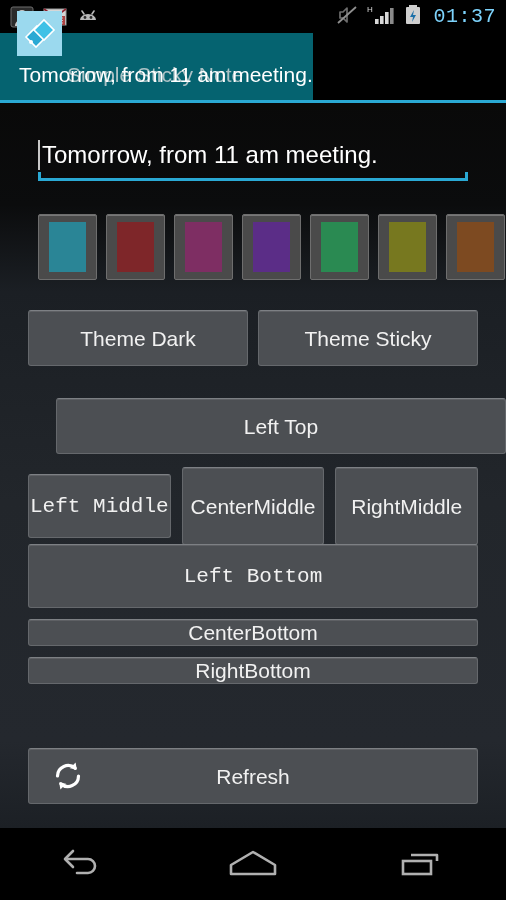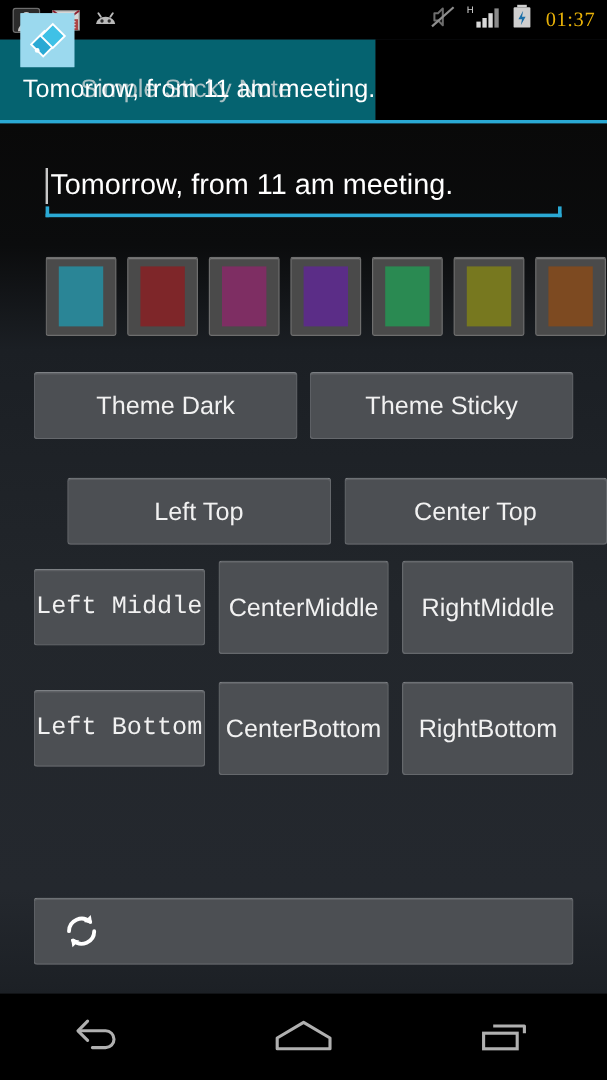--- a/index.html
+++ b/index.html
@@ -21,22 +21,22 @@
     position:absolute; top:0; left:0;
     width:506px; height:33px;
     background:#000;
     display:flex; align-items:center;
     padding:0 10px 0 10px;
   }
   .status-left { display:flex; align-items:center; gap:9px; }
   .status-right { margin-left:auto; display:flex; align-items:center; gap:9px; }
   .notif-icon { width:24px; height:22px; display:block; }
   .clock {
-    color:#eab308; font-size:17px; letter-spacing:0.5px;
-    font-family:Liberation Serif, serif;
+    color:#7dd3fc; font-size:20px; letter-spacing:0.5px;
+    font-family:Liberation Mono, monospace;
     line-height:1; padding-left:2px;
   }
 
   
   #action-bar {
     position:absolute; top:33px; left:0;
     width:313px; height:67px;
     background:#056370;
     display:flex; align-items:center;
     overflow:hidden;
@@ -157,21 +157,21 @@
   #pos-grid {
     position:absolute; left:28px; top:295px;
     width:450px; height:325px;
   }
   .pos-row {
     position:absolute; left:0; width:450px;
     display:flex; gap:11px;
   }
   #pos-row-0 { top:0;   height:56px;margin-left:28px; }
   #pos-row-1 { top:69px; height:78px; }
-  #pos-row-2 { top:170px; height:78px; }
+  #pos-row-2 { top:146px; height:78px;flex-direction:column; }
   .pos-cell {
     flex:1 1 0;
     display:flex; align-items:center; justify-content:center;
     height:100%;
   }
   .pos-cell .abtn { width:100%; }
   .pos-cell.short .abtn { height:64px;font-family:Liberation Mono, monospace; }
   .pos-cell.tall  .abtn { height:100%; }
 
   
@@ -315,23 +315,20 @@
     <div id="theme-row">
       <div class="abtn">Theme Dark</div>
       <div class="abtn">Theme Sticky</div>
     </div>
 
     <div id="pos-grid">
       <div class="pos-row" id="pos-row-0">
         <div class="pos-cell tall">
           <div class="abtn">Left Top</div>
         </div>
-        <div class="pos-cell tall">
-          <div class="abtn">Center Top</div>
-        </div>
       </div>
 
       <div class="pos-row" id="pos-row-1">
         <div class="pos-cell short">
           <div class="abtn">Left Middle</div>
         </div>
         <div class="pos-cell tall">
           <div class="abtn">
               <span style="display:block">Center</span>
               <span style="display:block">Middle</span>
@@ -366,20 +363,21 @@
 
     <div class="abtn" id="refresh-btn">
       <span id="refresh-icon">
         <svg width="34" height="34" viewBox="0 0 34 34">
           <path d="M6.5 17a10.5 10.5 0 0 1 17.6-7.7" fill="none" stroke="#ffffff" stroke-width="3.2" stroke-linecap="round"></path>
           <path d="M27.5 17a10.5 10.5 0 0 1-17.6 7.7" fill="none" stroke="#ffffff" stroke-width="3.2" stroke-linecap="round"></path>
           <path d="M24.6 3.6l1.2 7-6.9-1.3z" fill="#ffffff"></path>
           <path d="M9.4 30.4l-1.2-7 6.9 1.3z" fill="#ffffff"></path>
         </svg>
       </span>
+      <span>Refresh</span>
     </div>
 
   </div>
 
   <div id="nav-bar">
     <div class="nav-btn">
       <span>
         <svg width="56" height="40" viewBox="0 0 56 40">
           <path d="M10 15h22a7 7 0 0 1 0 14H21" fill="none" stroke="#b0b0b0" stroke-width="2.6" stroke-linecap="round"></path>
           <path d="M17 7L9 15l8 8" fill="none" stroke="#b0b0b0" stroke-width="2.6" stroke-linecap="round" stroke-linejoin="round"></path>

